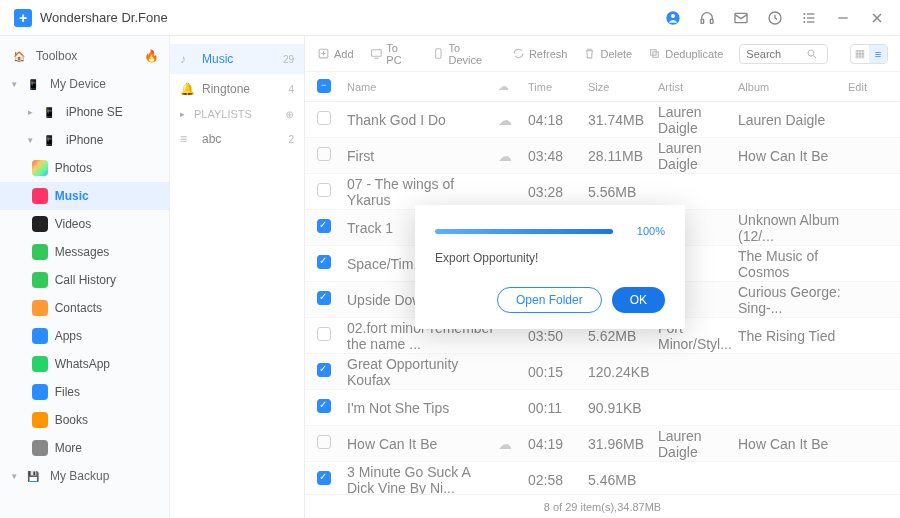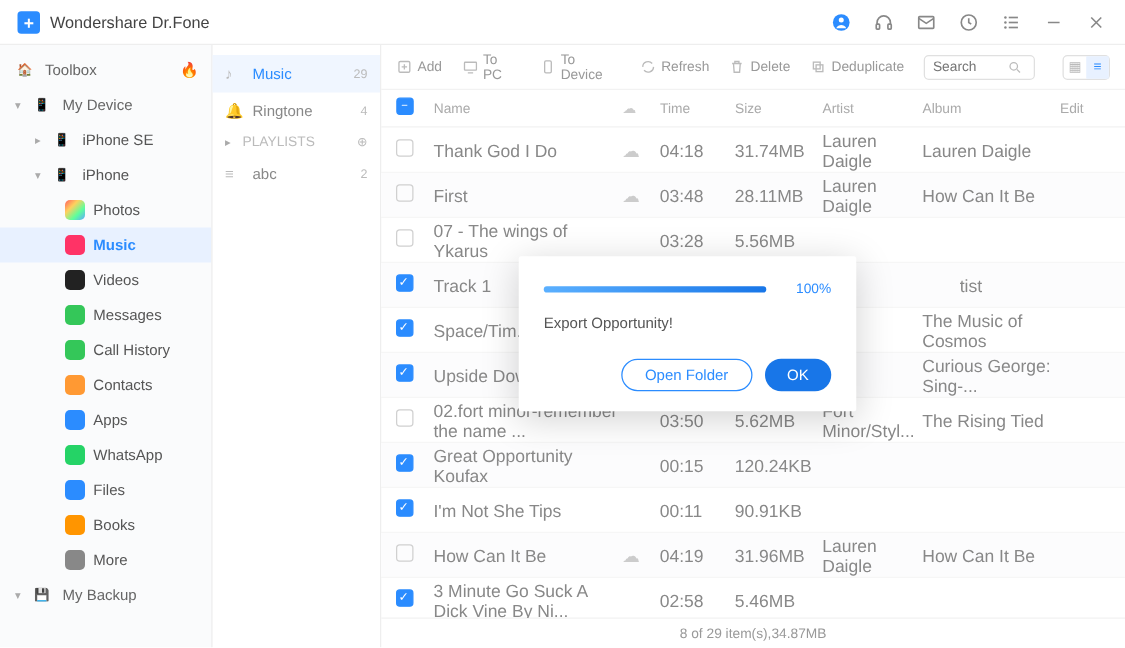--- a/index.html
+++ b/index.html
@@ -8,21 +8,21 @@
 .logo{width:18px;height:18px;background:#2b8cff;border-radius:3px;display:flex;align-items:center;justify-content:center;color:#fff;font-weight:bold;font-size:14px;margin-right:8px}
 .app-title{font-size:13px;color:#444}
 .spacer{flex:1}
 .tb-icon{width:18px;height:18px;margin-left:16px;display:flex;align-items:center;justify-content:center;color:#888}
 .tb-icon svg{width:16px;height:16px}
 .main{display:flex;height:482px}
 .sidebar{width:170px;background:#fafbfc;border-right:1px solid #eee;overflow-y:auto;padding:6px 0}
 .sb-item{display:flex;align-items:center;height:28px;padding:0 10px 0 18px;color:#555;cursor:pointer;font-size:12px}
 .sb-item.top{padding-left:12px;font-weight:500;color:#666}
 .sb-item.sub{padding-left:28px}
-.sb-item.subsub{padding-left:52px}
+.sb-item.subsub{padding-left:32px}
 .sb-item.active{background:#e8f1ff;color:#2b8cff;font-weight:600}
 .sb-icon{width:16px;height:16px;margin-right:8px;border-radius:3px;display:flex;align-items:center;justify-content:center;font-size:10px}
 .chev{width:10px;color:#aaa;margin-right:4px;font-size:9px}
 .flame{margin-left:auto;color:#ff7a45}
 .midcol{width:135px;border-right:1px solid #eee;padding:8px 0}
 .mid-item{display:flex;align-items:center;height:30px;padding:0 10px;color:#888;font-size:12px}
 .mid-item.active{color:#2b8cff;background:#f0f6ff}
 .mid-icon{width:14px;margin-right:8px;color:#bbb}
 .mid-count{margin-left:auto;font-size:10px;color:#bbb}
 .mid-head{color:#bbb;font-size:11px;padding:4px 10px;display:flex;align-items:center}
@@ -280,20 +280,21 @@
   <div class="col-album"></div>
   <div class="col-edit"></div>
         </div>
         <div class="row">
           <div class="col-check"><span class="chk on"></span></div>
   <div class="col-name">Track 1</div>
   <div class="col-cloud"></div>
   <div class="col-time"></div>
   <div class="col-size"></div>
   <div class="col-artist">tist</div>
+  <div class="col-album">Unknown Album (12/...</div>
   <div class="col-edit"></div>
         </div>
         <div class="row">
           <div class="col-check"><span class="chk on"></span></div>
   <div class="col-name">Space/Tim...</div>
   <div class="col-cloud"></div>
   <div class="col-time"></div>
   <div class="col-size"></div>
   <div class="col-artist"></div>
   <div class="col-album">The Music of Cosmos</div>

